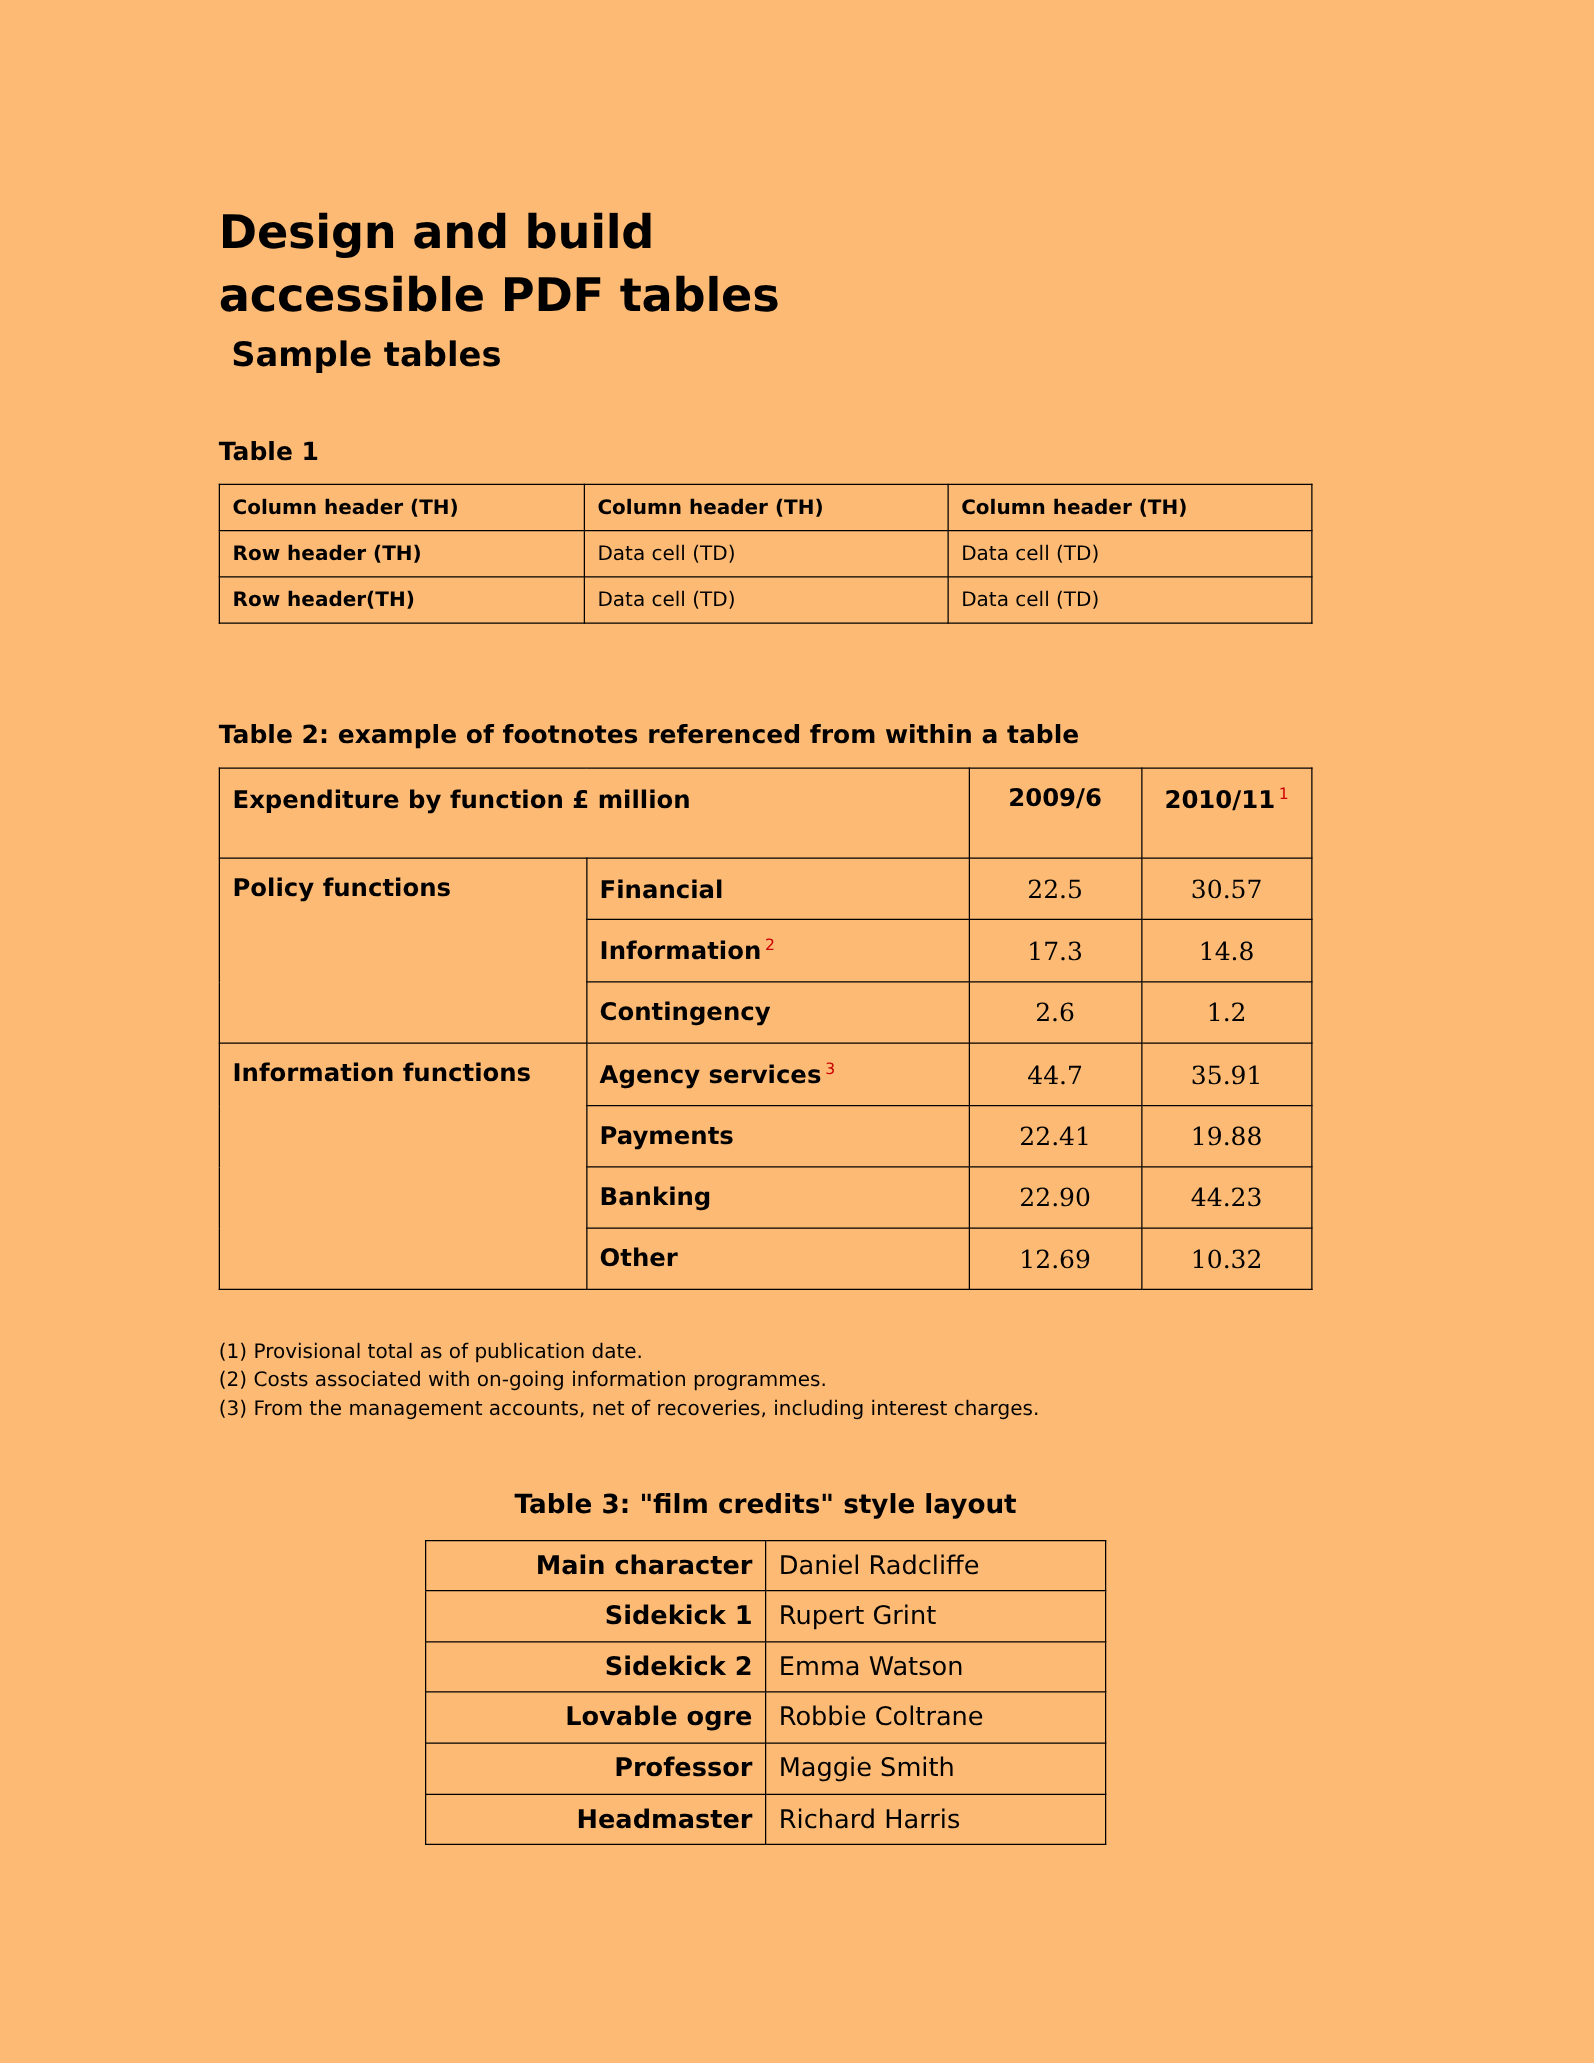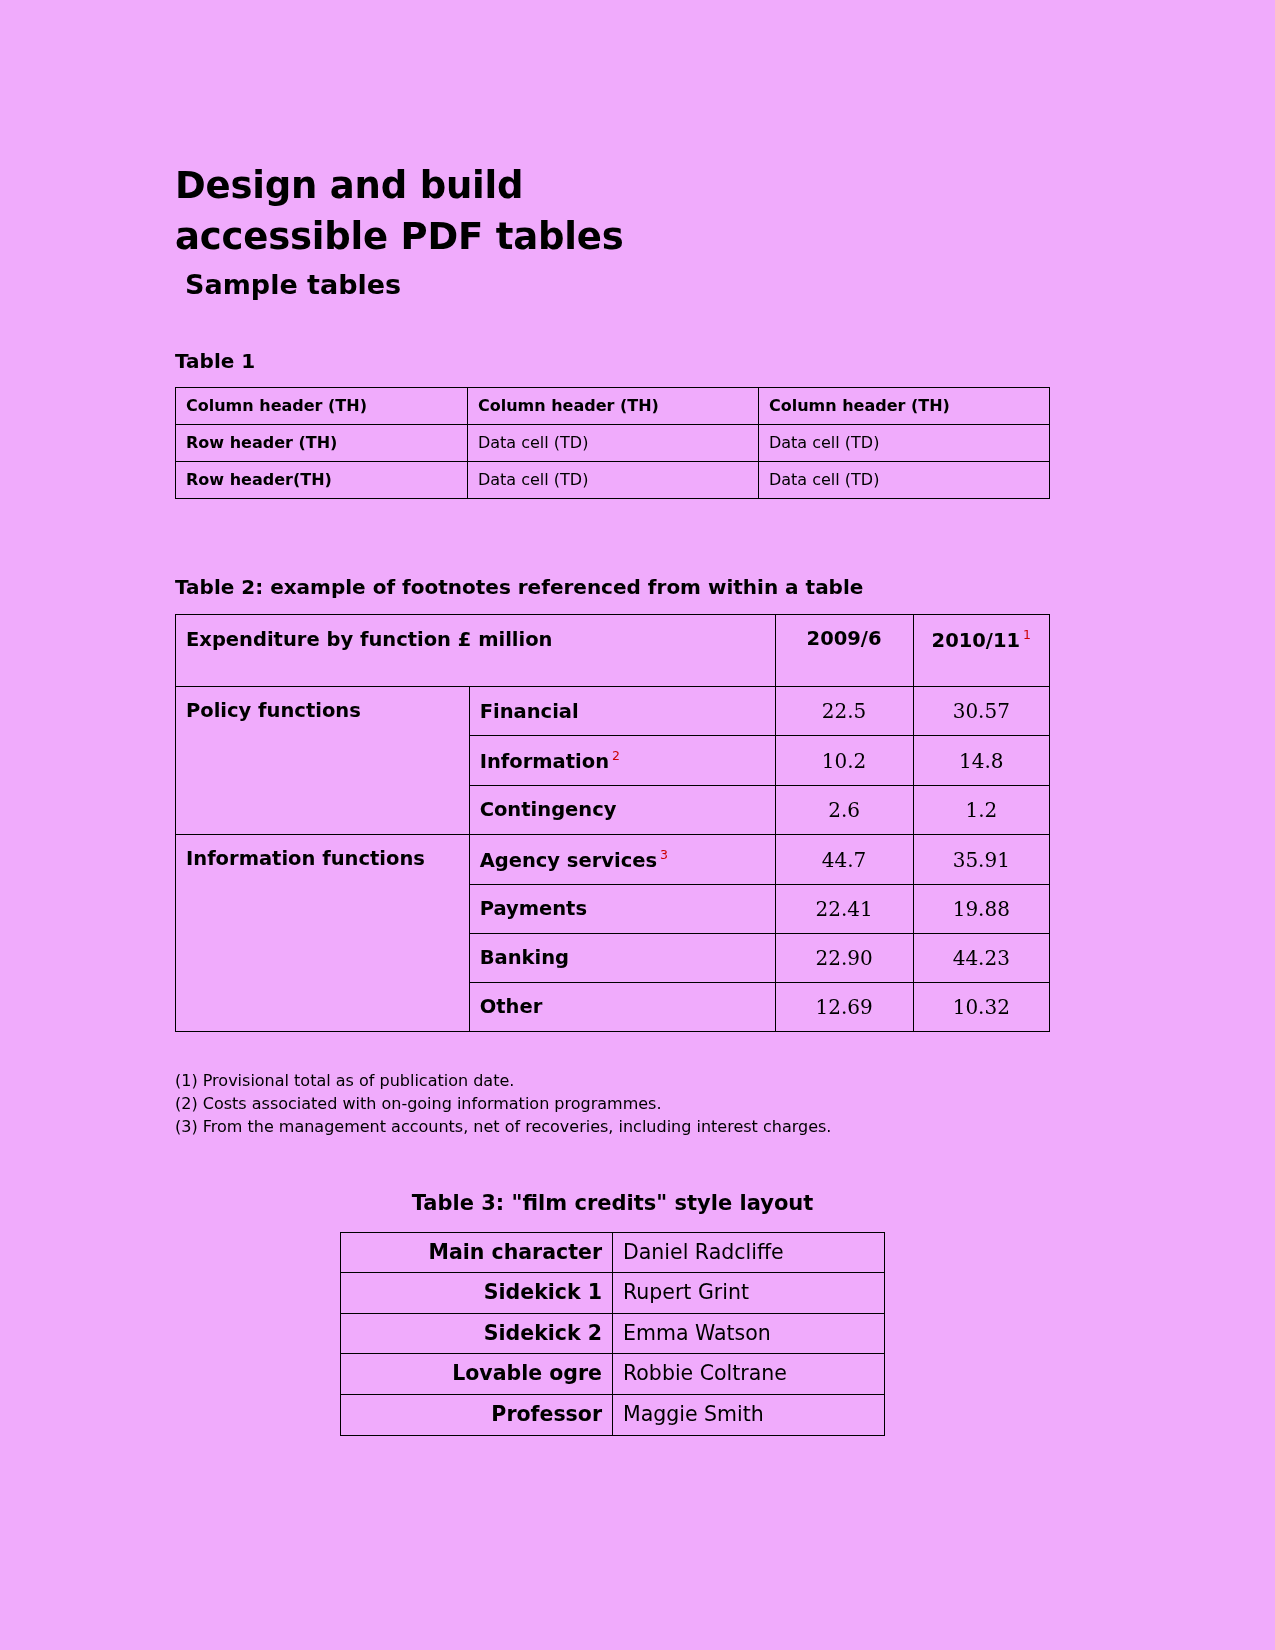--- a/index.html
+++ b/index.html
@@ -13,21 +13,21 @@
     font-family: "DejaVu Sans", sans-serif;
     color: #000000;
     position: relative;
     overflow: hidden;
   }
   .page {
     position: absolute;
     left: 0; top: 0;
     width: 1275px;
     height: 1650px;
-    background: #f0abfc;
+    background: #fdba74;
   }
   .content {
     position: absolute;
     left: 175px;
     top: 160px;
     width: 875px;
   }
 
   
   h1.doc-title {
@@ -207,21 +207,21 @@
         <tbody>
 
           <tr>
             <th class="rowhdr col-a" rowspan="3">Policy functions</th>
             <th class="subhdr col-b"><span>Financial</span></th>
             <td class="num col-c">22.5</td>
             <td class="num col-d">30.57</td>
           </tr>
           <tr>
             <th class="subhdr col-b"><span>Information</span><sup class="fn-ref">2</sup></th>
-            <td class="num col-c">10.2</td>
+            <td class="num col-c">17.3</td>
             <td class="num col-d">14.8</td>
           </tr>
           <tr>
             <th class="subhdr col-b"><span>Contingency</span></th>
             <td class="num col-c">2.6</td>
             <td class="num col-d">1.2</td>
           </tr>
 
           <tr>
             <th class="rowhdr col-a" rowspan="4">Information functions</th>
@@ -271,18 +271,22 @@
             <td>Emma Watson</td>
           </tr>
           <tr>
             <th>Lovable ogre</th>
             <td>Robbie Coltrane</td>
           </tr>
           <tr>
             <th>Professor</th>
             <td>Maggie Smith</td>
           </tr>
+          <tr>
+            <th>Headmaster</th>
+            <td>Richard Harris</td>
+          </tr>
         </tbody>
       </table>
     </div>
 
   </div>
 </div>
 
 </body></html>

